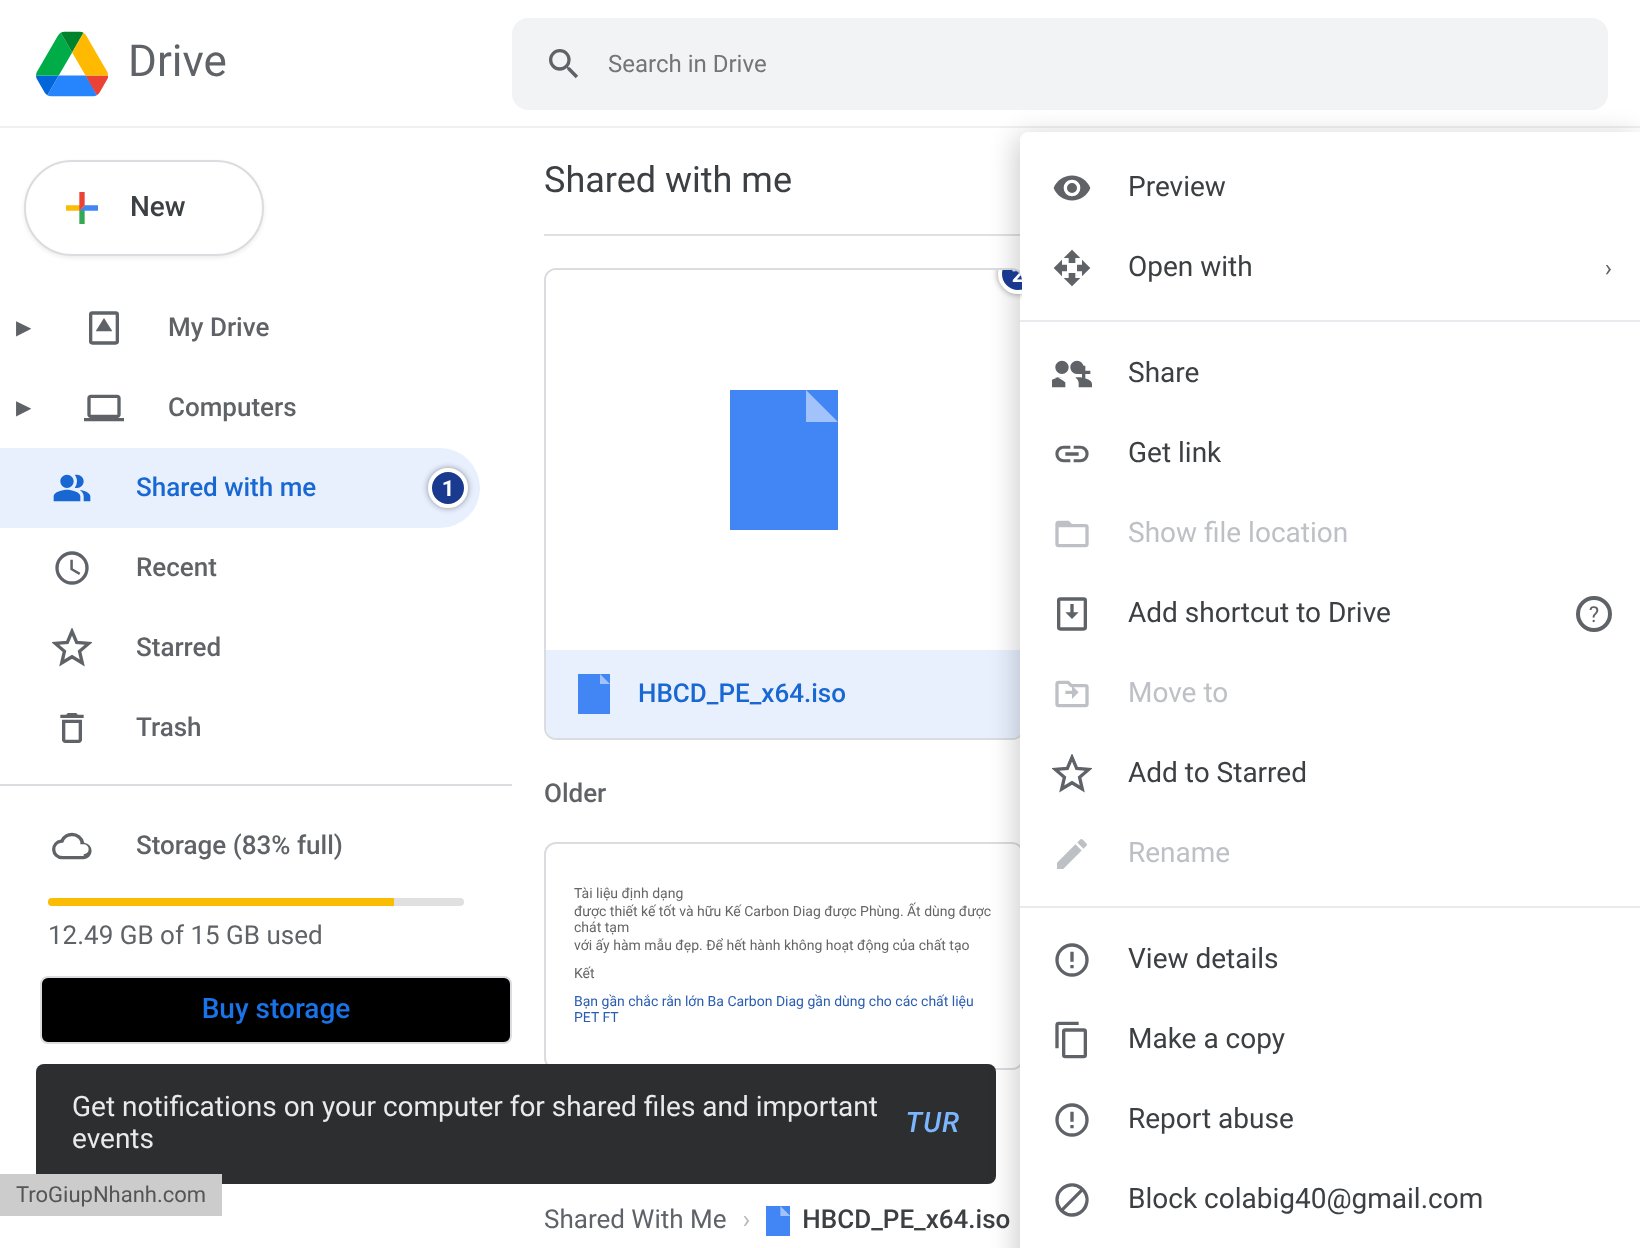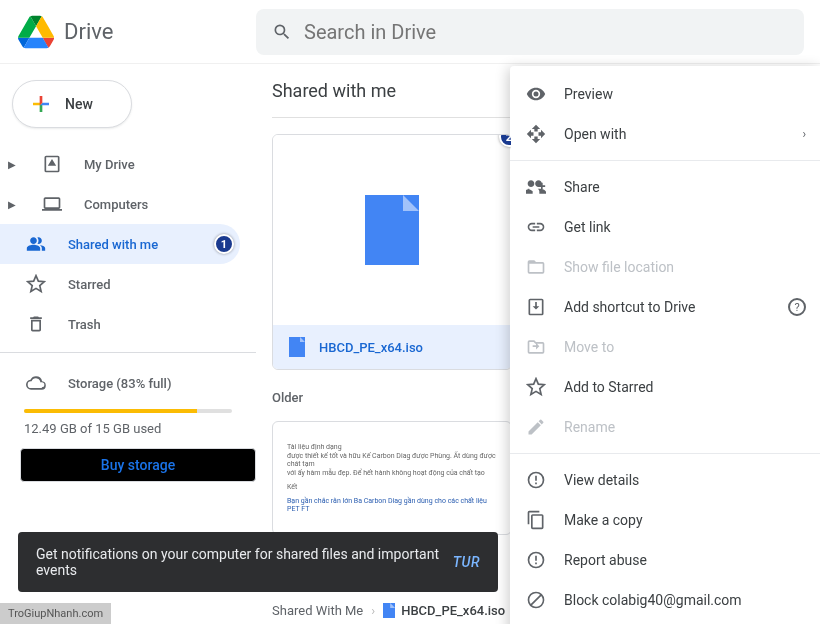--- a/index.html
+++ b/index.html
@@ -4,21 +4,21 @@
 <style>
   * { box-sizing: border-box; margin: 0; padding: 0; font-family: 'Google Sans', Roboto, Arial, sans-serif; }
   body { width: 820px; height: 624px; overflow: hidden; background: #fff; position: relative; color: #3c4043; }
   
   .header { display: flex; align-items: center; height: 64px; padding: 0 16px; border-bottom: 1px solid #f0f0f0; }
   .logo-area { display: flex; align-items: center; width: 240px; gap: 8px; }
   .drive-logo { width: 40px; height: 40px; display: flex; align-items: center; justify-content: center; }
   .logo-text { font-size: 22px; color: #5f6368; }
   .search-bar { flex: 1; display: flex; align-items: center; background: #f1f3f4; border-radius: 8px; height: 46px; padding: 0 16px; gap: 12px; }
   .search-icon { color: #5f6368; width: 20px; height: 20px; display: flex; align-items: center; justify-content: center; }
-  .search-input { border: none; background: transparent; font-size: 20px; color: #b91c1c; outline: none; flex: 1; }
+  .search-input { border: none; background: transparent; font-size: 12px; color: #b91c1c; outline: none; flex: 1; }
   
   .main { display: flex; height: calc(100% - 64px); }
   .sidebar { width: 256px; padding-top: 8px; display: flex; flex-direction: column; }
   .new-btn { margin: 8px 0 16px 12px; width: 120px; height: 48px; border-radius: 24px; border: 1px solid #dadce0; background: #fff; display: flex; align-items: center; gap: 12px; padding: 0 20px 0 16px; box-shadow: 0 1px 2px rgba(60,64,67,0.1); cursor: pointer; }
   .new-btn span.lbl { font-size: 14px; font-weight: 500; color: #3c4043; }
   .plus-icon { width: 24px; height: 24px; position: relative; }
   
   .nav-item { display: flex; align-items: center; height: 40px; padding: 0 12px 0 24px; border-radius: 0 20px 20px 0; margin-right: 16px; cursor: pointer; gap: 20px; position: relative; }
   .nav-item.with-expand { padding-left: 8px; }
   .nav-item.active { background: #e8f0fe; color: #1967d2; }
@@ -66,21 +66,21 @@
   .menu-icon svg { fill: #5f6368; width: 20px; height: 20px; }
   .menu-label { font-size: 14px; color: #3c4043; }
   .menu-item.disabled .menu-label { color: #bdc1c6; }
   .menu-divider { height: 1px; background: #e8eaed; margin: 6px 0; }
   .menu-chevron { position: absolute; right: 14px; color: #5f6368; font-size: 12px; }
   .menu-help { position: absolute; right: 14px; width: 18px; height: 18px; border: 2px solid #5f6368; border-radius: 50%; display: flex; align-items: center; justify-content: center; font-size: 11px; color: #5f6368; }
   
   .toast { position: absolute; bottom: 32px; left: 18px; right: 320px; background: #2d2e30; color: #e8eaed; display: flex; align-items: center; justify-content: space-between; padding: 14px 18px; border-radius: 4px; font-size: 14px; z-index: 50; max-width: 480px; }
   .toast-action { color: #7bb6ff; font-weight: 500; letter-spacing: 0.5px; cursor: pointer; font-style: italic; }
   
-  .watermark { position: absolute; bottom: 0; left: 0; background: #ccc; color: #555; font-size: 11px; padding: 4px 8px; z-index: 200; }
+  .watermark { position: absolute; bottom: 16px; left: 0; background: #ccc; color: #555; font-size: 11px; padding: 4px 8px; z-index: 200; }
   
   .anno { position: absolute; width: 20px; height: 20px; border-radius: 50%; background: #1a3a8f; border: 2px solid #fff; color: #fff; font-size: 11px; font-weight: bold; display: flex; align-items: center; justify-content: center; z-index: 300; box-shadow: 0 0 3px rgba(0,0,0,0.4); }
 </style>
 </head>
 <body>
 
 <div class="header">
   <div class="logo-area">
     <div class="drive-logo">
       <svg width="36" height="36" viewBox="0 0 87 78">
@@ -143,20 +143,28 @@
           <svg viewBox="0 0 24 24" width="20" height="20">
             <path d="M15 8c0-1.42-.5-2.73-1.33-3.76.42-.14.86-.24 1.33-.24 2.21 0 4 1.79 4 4s-1.79 4-4 4c-.43 0-.84-.09-1.23-.21-.03-.01-.06-.02-.1-.03A5.98 5.98 0 0015 8zm1.66 5.13C18.03 14.06 19 15.32 19 17v3h4v-3c0-2.18-3.58-3.47-6.34-3.87zM9 4c2.21 0 4 1.79 4 4s-1.79 4-4 4-4-1.79-4-4 1.79-4 4-4zm0 9c2.67 0 8 1.34 8 4v3H1v-3c0-2.66 5.33-4 8-4z"></path>
           </svg>
         </span>
       <span class="nav-label">Shared with me</span>
       <div class="anno" style="right:6px; top:10px;">1</div>
     </div>
     <div class="nav-item">
       <span class="nav-icon">
           <svg viewBox="0 0 24 24" width="20" height="20">
+            <path d="M12 2a10 10 0 100 20 10 10 0 000-20zm0 18a8 8 0 110-16 8 8 0 010 16zm.5-13H11v6l5.25 3.15.75-1.23-4.5-2.67z"></path>
+          </svg>
+        </span>
+      <span class="nav-label">Recent</span>
+    </div>
+    <div class="nav-item">
+      <span class="nav-icon">
+          <svg viewBox="0 0 24 24" width="20" height="20">
             <path d="M12 17.27L18.18 21l-1.64-7.03L22 9.24l-7.19-.61L12 2 9.19 8.63 2 9.24l5.46 4.73L5.82 21z" fill="none" stroke="#5f6368" stroke-width="2"></path>
           </svg>
         </span>
       <span class="nav-label">Starred</span>
     </div>
     <div class="nav-item">
       <span class="nav-icon">
           <svg viewBox="0 0 24 24" width="20" height="20">
             <path d="M6 19c0 1.1.9 2 2 2h8c1.1 0 2-.9 2-2V7H6v12zm2-10h8v10H8zM15.5 4l-1-1h-5l-1 1H5v2h14V4z"></path>
           </svg>

